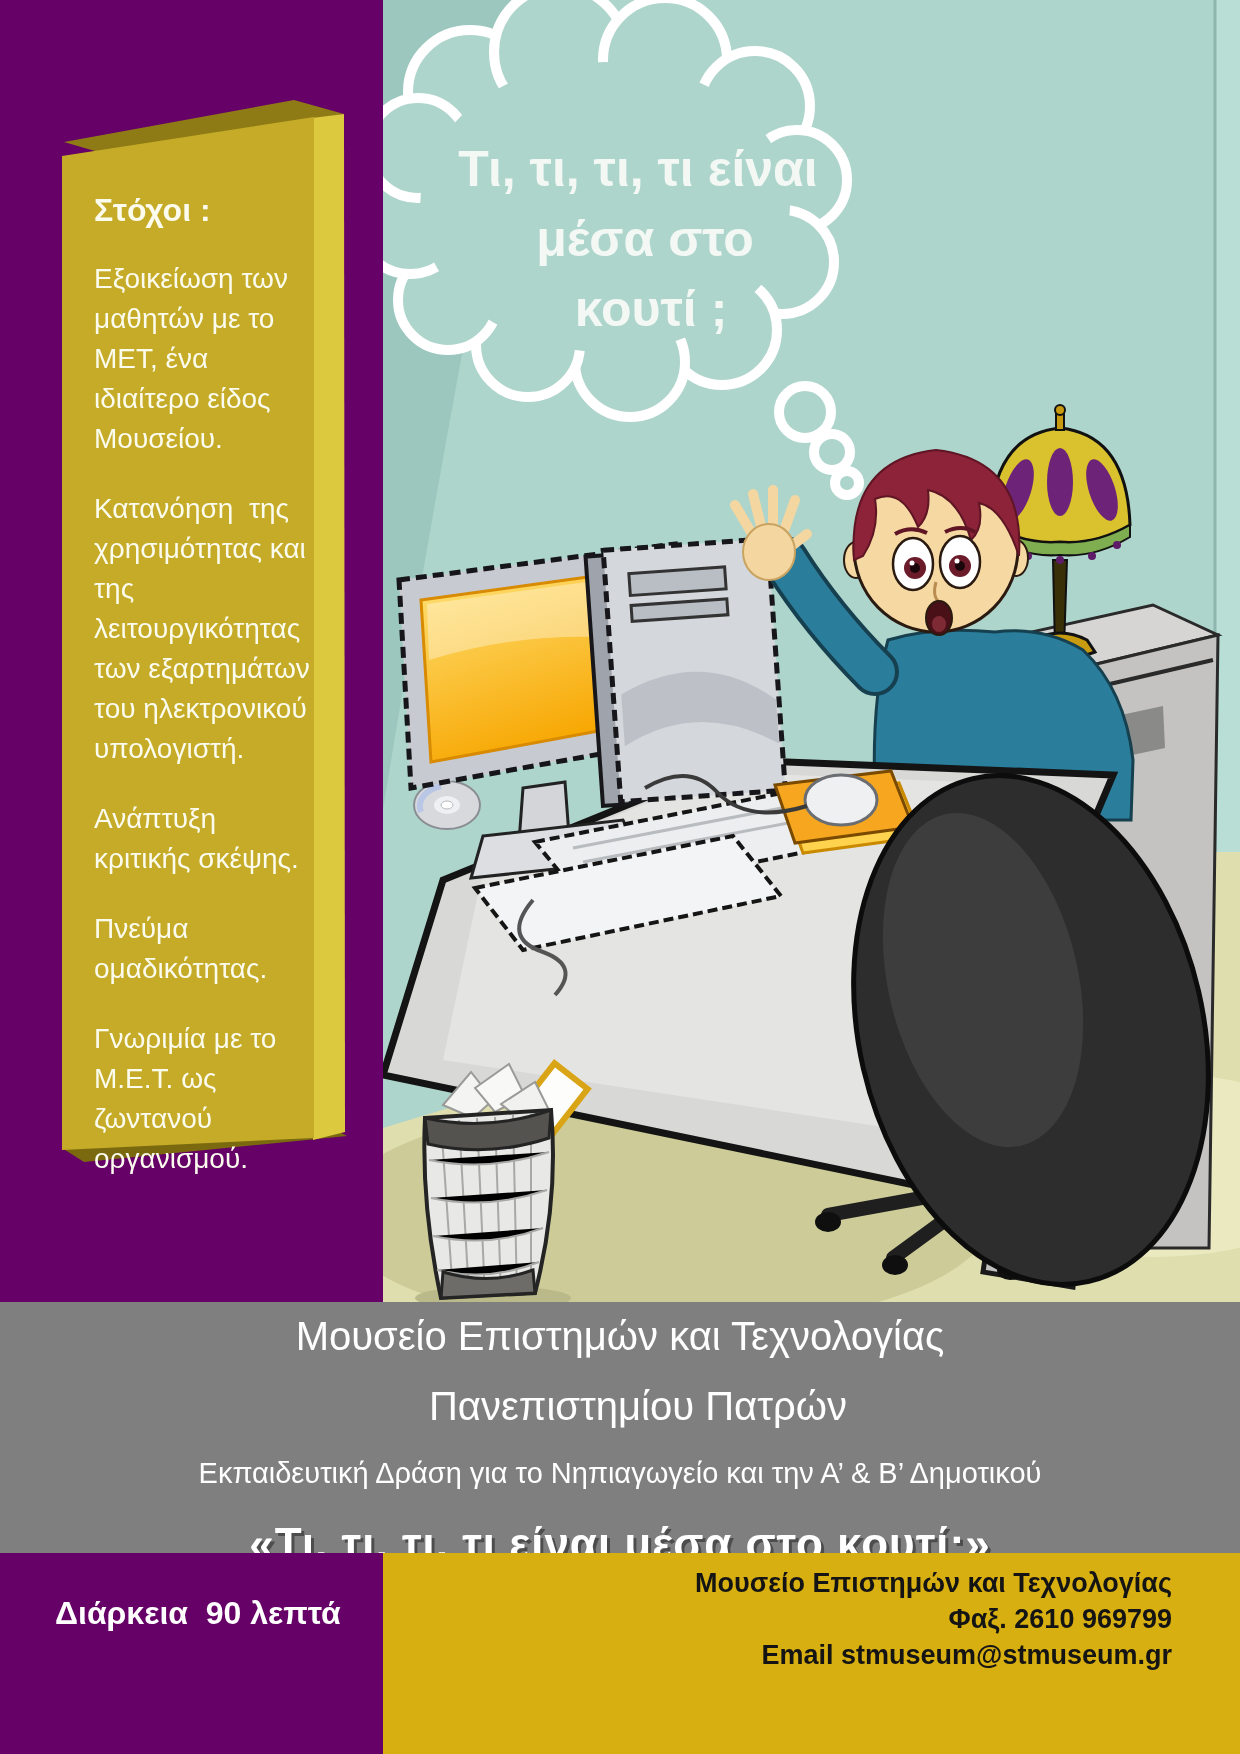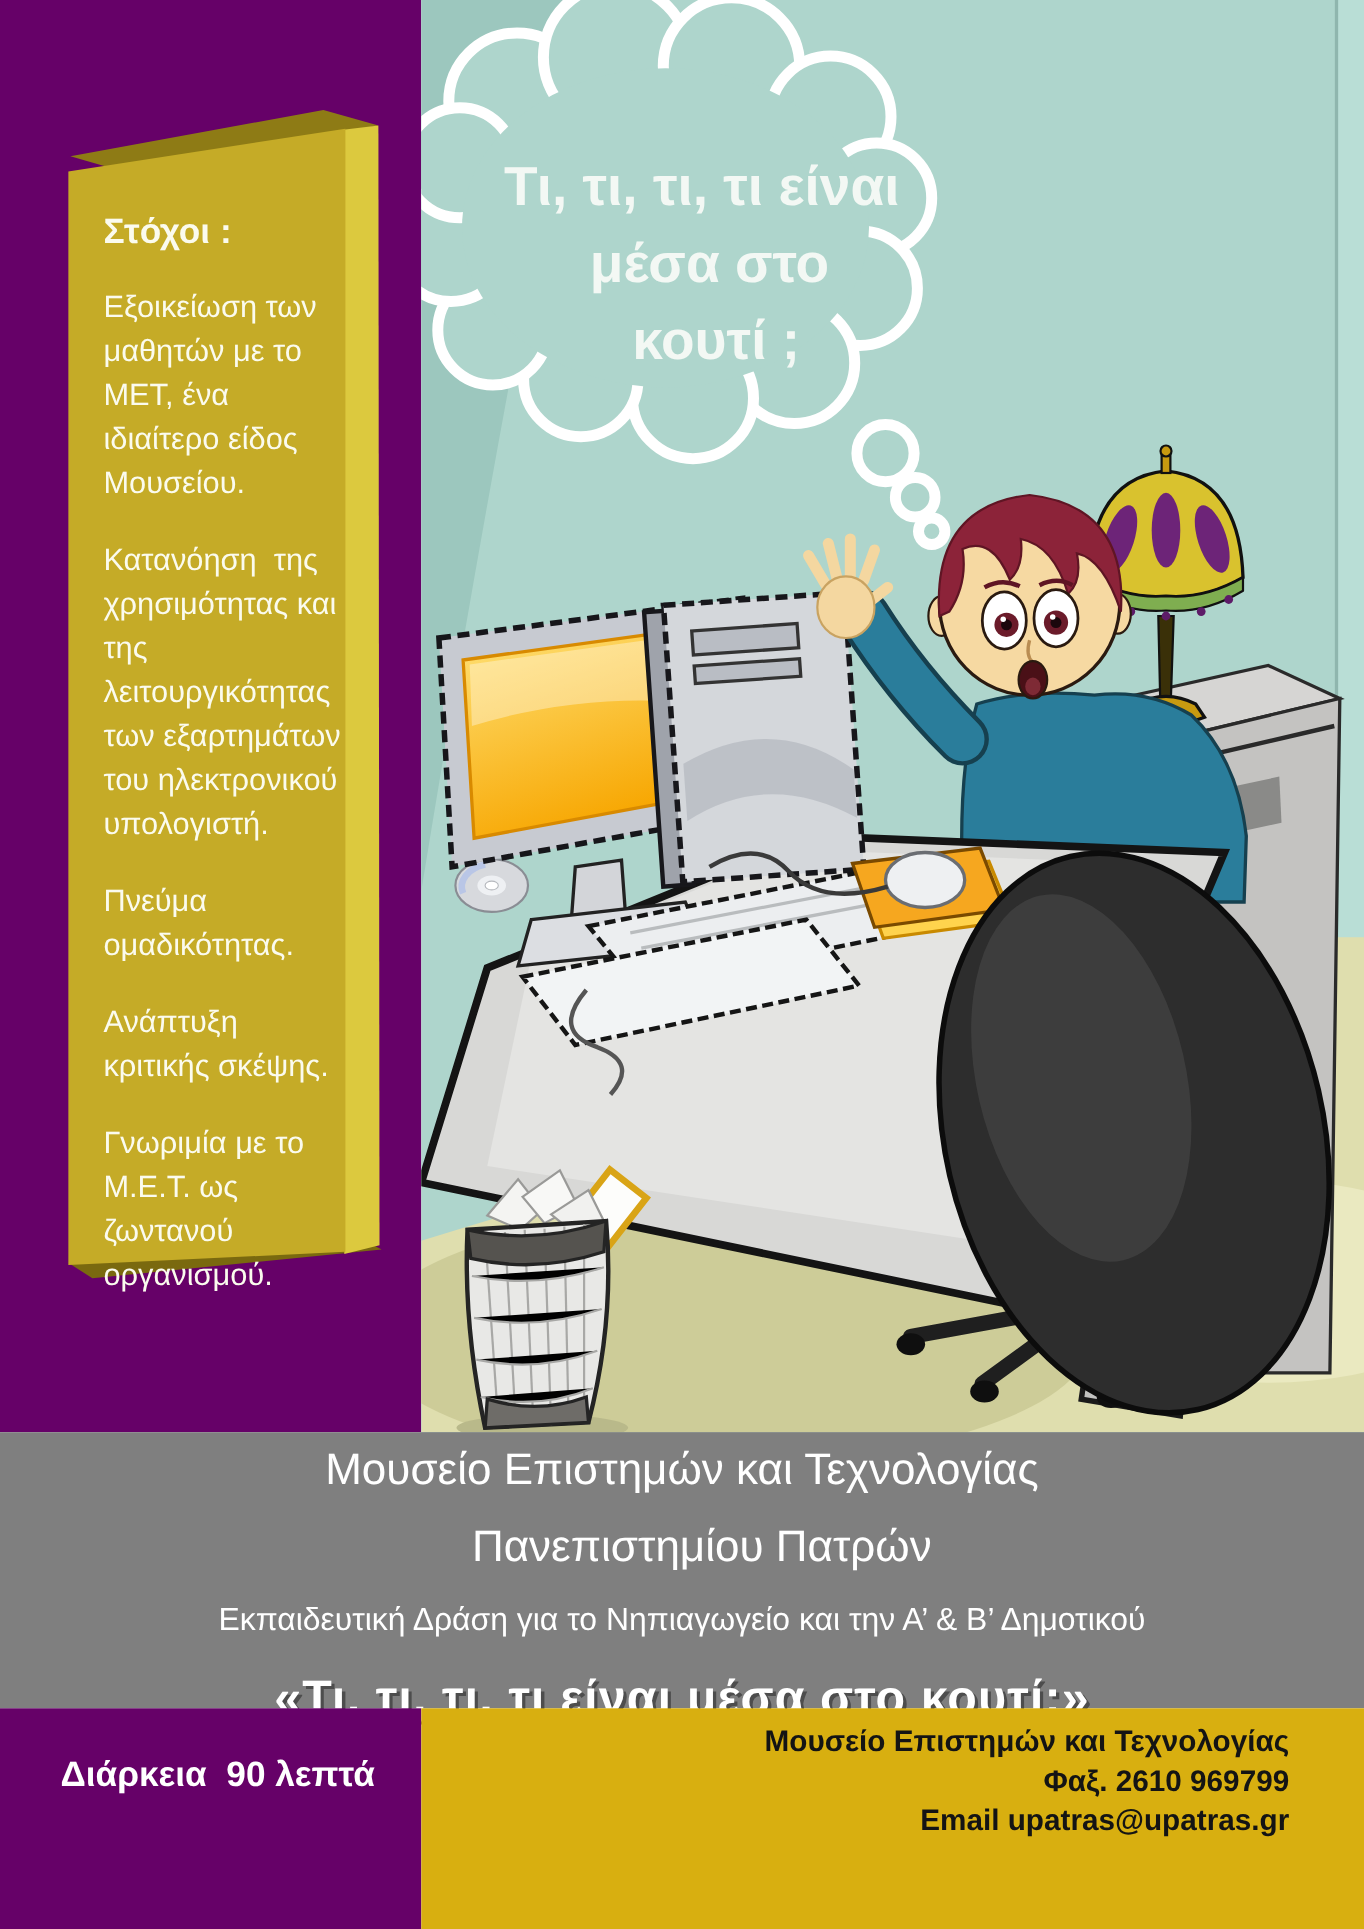--- a/index.html
+++ b/index.html
@@ -21,43 +21,43 @@
   
   #banner{left:0;top:1302px;width:1240px;height:251px;background:#7f7f7f;color:#ffffff;
           display:flex;flex-direction:column;align-items:center;padding-top:10px;box-sizing:border-box;}
   #banner-title1{font-size:40px;line-height:48px;}
   #banner-title2{font-size:40px;line-height:48px;margin-top:22px;margin-left:36px;}
   #banner-subtitle{font-size:29px;line-height:34px;margin-top:26px;}
   #banner-headline{font-size:44px;line-height:52px;margin-top:28px;font-weight:bold;
                    text-shadow:3px 3px 0 #4d4d4d;letter-spacing:1px;}
 
   
-  #footer-purple{left:0;top:1553px;width:383px;height:201px;background:#660168;}
+  #footer-purple{left:0;top:1553px;width:383px;height:201px;background:#660168;padding-left:12px;}
   #duration{position:absolute;left:55px;top:42px;color:#ffffff;font-size:32px;font-weight:bold;white-space:pre-wrap;}
   #footer-gold{left:383px;top:1553px;width:857px;height:201px;background:#d8af10;}
   #contact{position:absolute;right:68px;top:12px;text-align:right;color:#141414;font-weight:bold;
            font-size:27px;line-height:36px;}
 </style>
 </head>
 <body>
 
 <div id="sidebar" class="abs">
   <div id="goalbox" class="abs">
     <svg width="285" height="1068" viewBox="0 0 285 1068">
       <polygon points="0,1052 262,1028 285,1040 22,1066" fill="#7a690f"></polygon>
       <polygon points="2,46 232,4 282,18 50,60" fill="#8e7b15"></polygon>
       <polygon points="250,22 282,18 283,1036 251,1044" fill="#dcc93e"></polygon>
       <polygon points="0,60 252,21 252,1042 0,1054" fill="#c5ab27"></polygon>
     </svg>
     <div id="goal-content">
       <p id="goal-heading">Στόχοι :</p>
       <p class="goal-item">Εξοικείωση των μαθητών με το ΜΕΤ, ένα ιδιαίτερο είδος Μουσείου.</p>
       <p class="goal-item">Κατανόηση  της χρησιμότητας και της λειτουργικότητας των εξαρτημάτων του ηλεκτρονικού υπολογιστή.</p>
+      <p class="goal-item">Ανάπτυξη κριτικής σκέψης.</p>
       <p class="goal-item">Πνεύμα ομαδικότητας.</p>
-      <p class="goal-item">Ανάπτυξη κριτικής σκέψης.</p>
       <p class="goal-item">Γνωριμία με το Μ.Ε.Τ. ως ζωντανού οργανισμού.</p>
     </div>
   </div>
 </div>
 
 <div id="scene" class="abs">
 <svg width="857" height="1302" viewBox="0 0 857 1302">
 
   <path d="M0,0 L148,0 Q70,380 0,810 Z" fill="#9cc7be"></path>
   <rect x="832" y="0" width="25" height="855" fill="#b9ded6"></rect>
@@ -253,15 +253,15 @@
   <div id="banner-headline">«Τι, τι, τι, τι είναι μέσα στο κουτί;»</div>
 </div>
 
 <div id="footer-purple" class="abs">
   <div id="duration">Διάρκεια  90 λεπτά</div>
 </div>
 <div id="footer-gold" class="abs">
   <div id="contact">
     <div>Μουσείο Επιστημών και Τεχνολογίας</div>
     <div>Φαξ. 2610 969799</div>
-    <div>Email upatras@upatras.gr</div>
+    <div>Email stmuseum@stmuseum.gr</div>
   </div>
 </div>
 
 </body></html>

